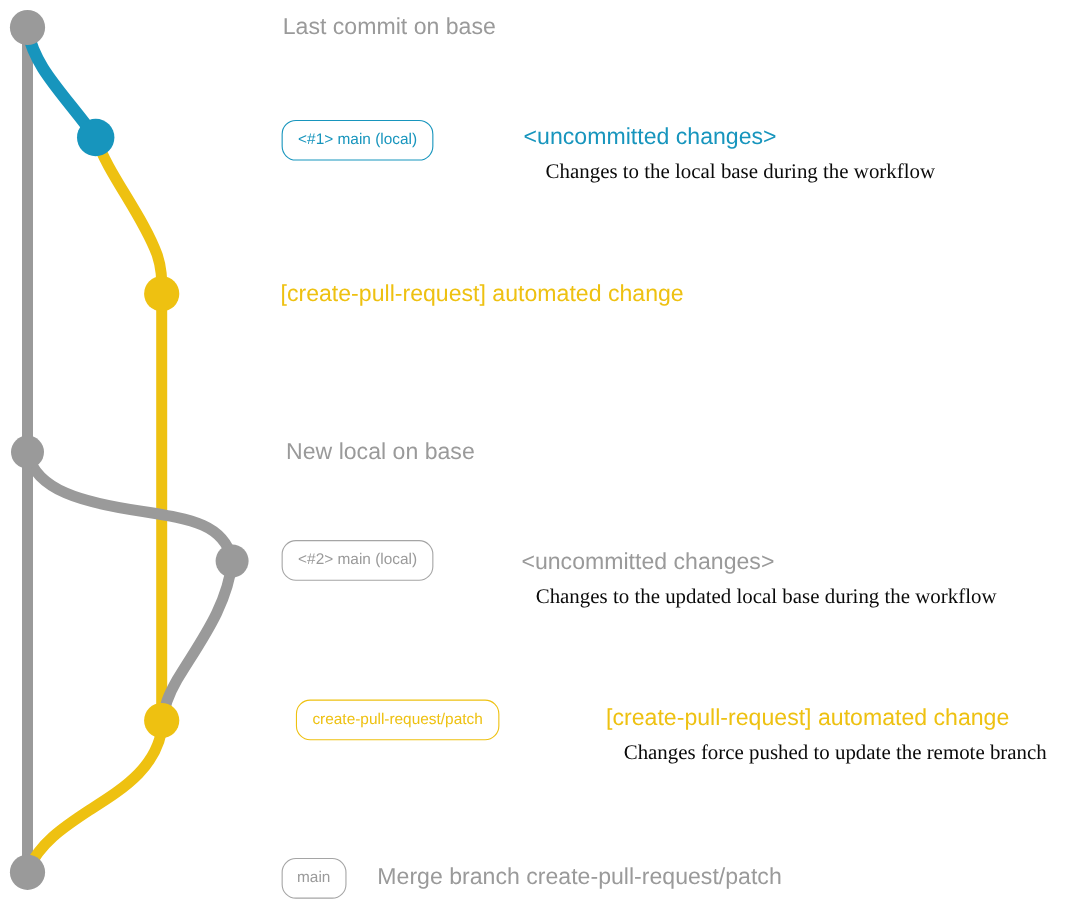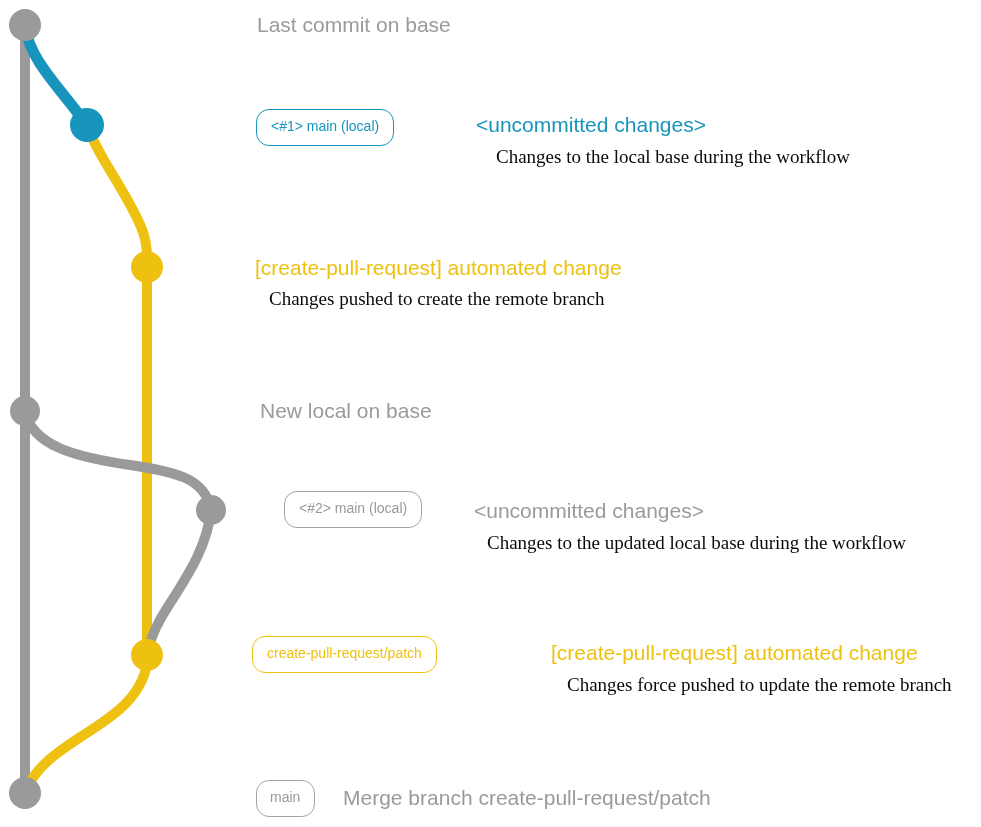--- a/index.html
+++ b/index.html
@@ -55,28 +55,27 @@
     <circle cx="25" cy="793" r="16" fill="#9a9a9a"></circle>
   </svg>
 
   <div class="abs sans gray-text" style="left:257px; top:14px;">Last commit on base</div>
 
   <div class="badge badge-teal" style="left:256px; top:109px;">&lt;#1&gt; main (local)</div>
   <div class="abs sans teal-text" style="left:476px; top:114px;">&lt;uncommitted changes&gt;</div>
   <div class="abs serif" style="left:482px; top:146px;margin-left:14px;">Changes to the local base during the workflow</div>
 
   <div class="abs sans yellow-text" style="left:255px; top:257px;">[create-pull-request] automated change</div>
-  <div class="abs serif" style="left:269px; top:288px;">Changes pushed to create the remote branch</div>
 
   <div class="abs sans gray-text" style="left:260px; top:400px;">New local on base</div>
 
-  <div class="badge badge-gray" style="left:256px; top:491px;margin-left:28px;">&lt;#2&gt; main (local)</div>
+  <div class="badge badge-gray" style="left:256px; top:491px;">&lt;#2&gt; main (local)</div>
   <div class="abs sans gray-text" style="left:474px; top:500px;">&lt;uncommitted changes&gt;</div>
   <div class="abs serif" style="left:487px; top:532px;">Changes to the updated local base during the workflow</div>
 
-  <div class="badge badge-yellow" style="left:252px; top:636px;">create-pull-request/patch</div>
+  <div class="badge badge-yellow" style="left:269px; top:636px;">create-pull-request/patch</div>
   <div class="abs sans yellow-text" style="left:551px; top:642px;">[create-pull-request] automated change</div>
   <div class="abs serif" style="left:567px; top:674px;">Changes force pushed to update the remote branch</div>
 
   <div class="badge badge-gray" style="left:256px; top:780px;padding-left:13px;">main</div>
   <div class="abs sans gray-text" style="left:343px; top:787px;">Merge branch create-pull-request/patch</div>
 
 </div>
 
 </body></html>

